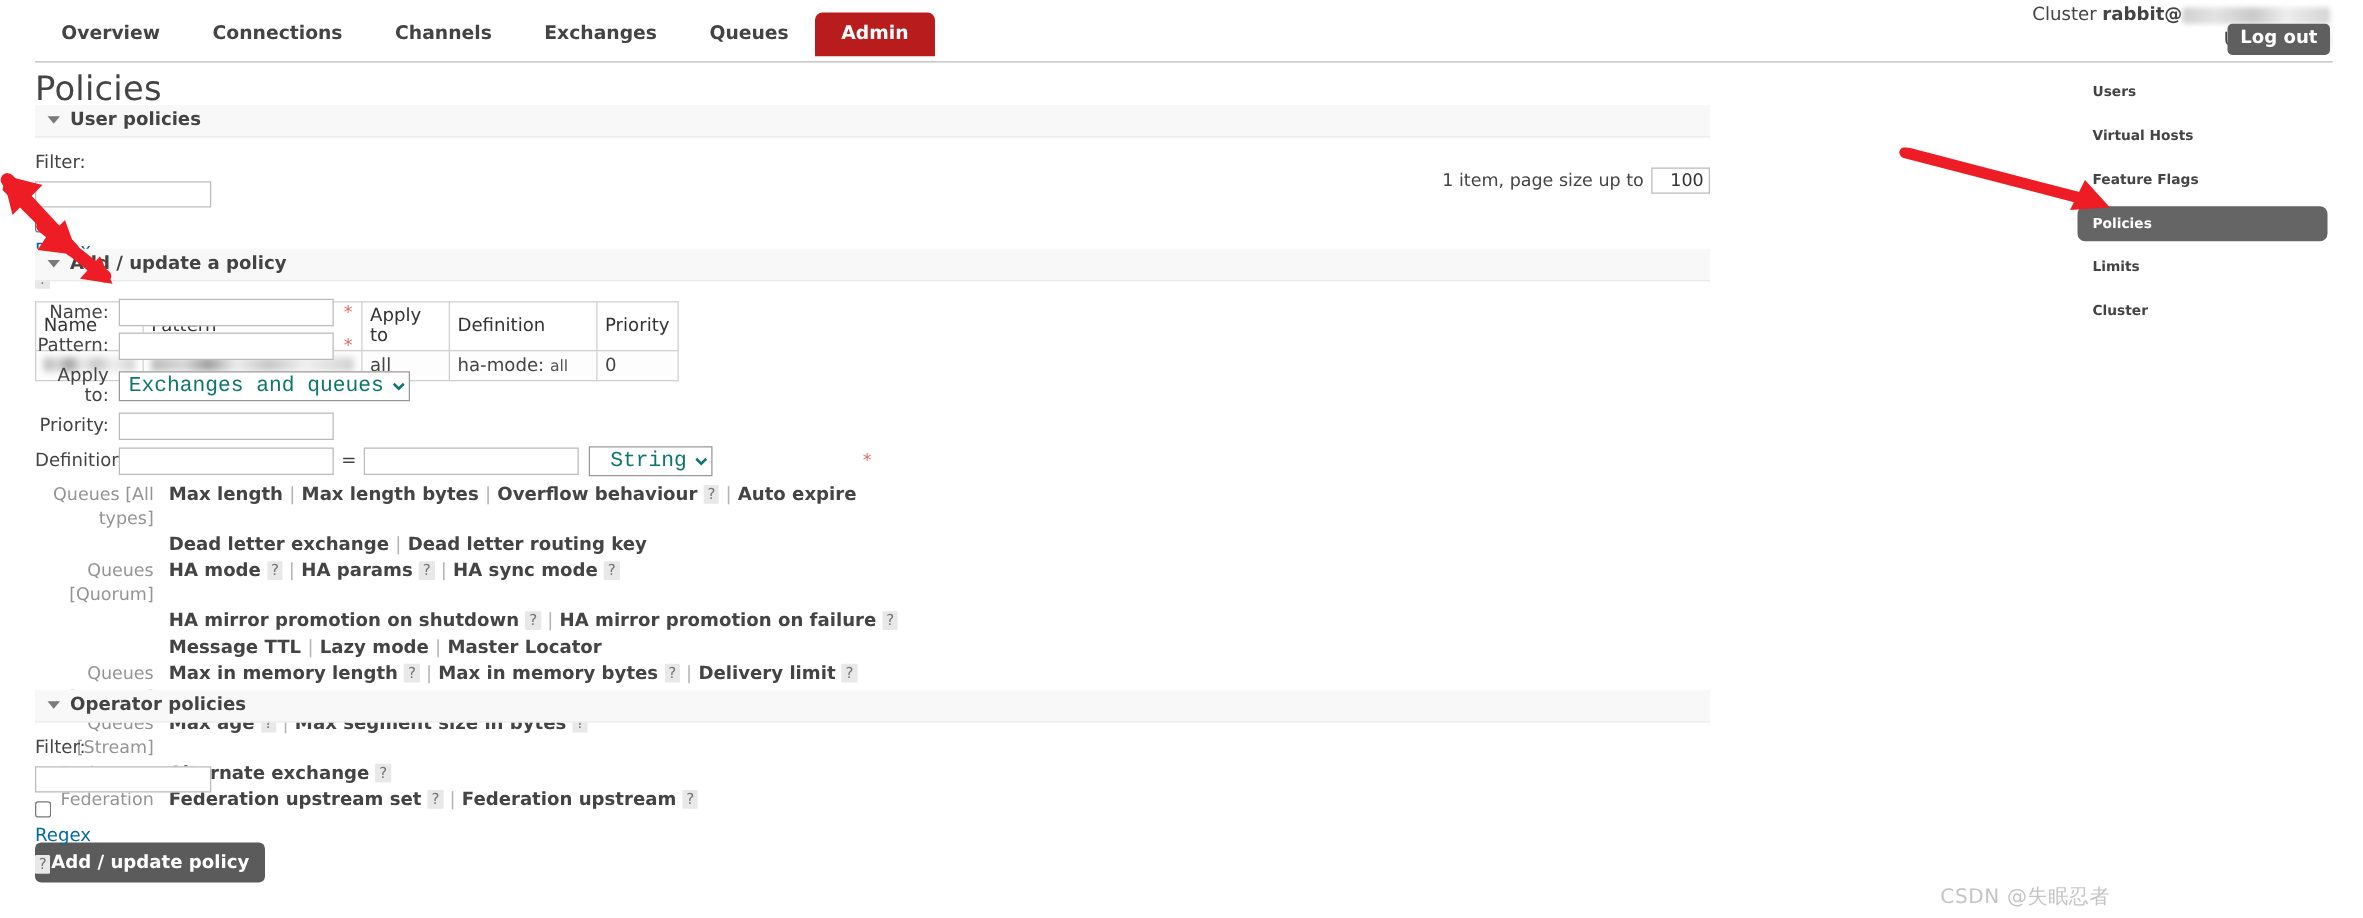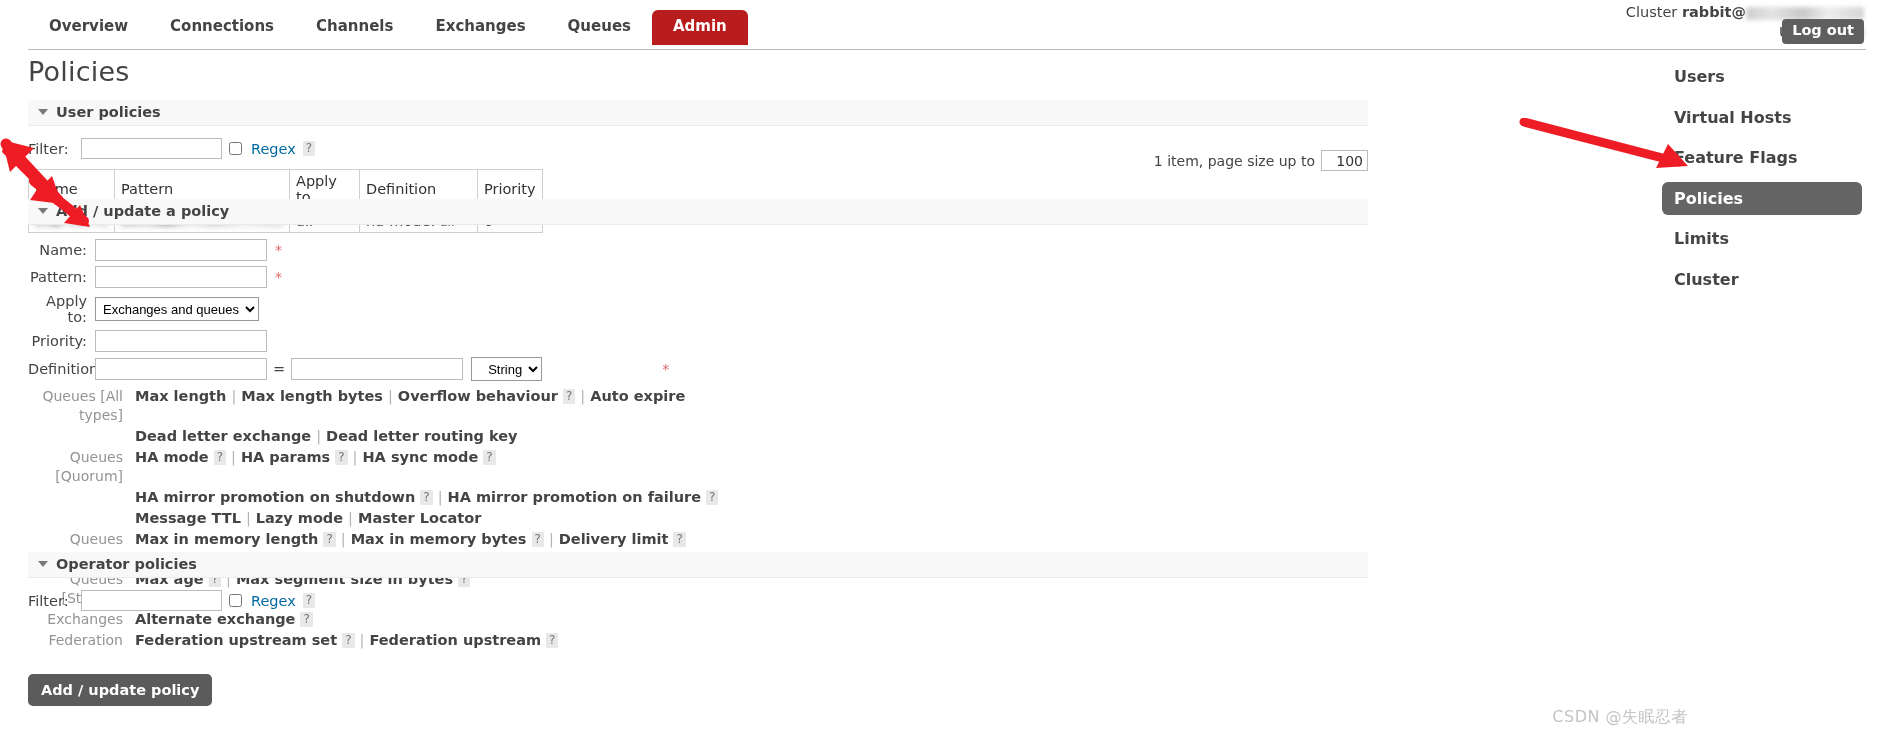--- a/index.html
+++ b/index.html
@@ -77,22 +77,22 @@
   .arrow {
     display: inline-block; margin-left: 10px;
     width: 0; height: 0;
     border-left: 5px solid transparent;
     border-right: 5px solid transparent;
     border-top: 6px solid #7a7a7a;
   }
 
   
   .filter-row {
-    display: flex; align-items: center; gap: 7px;
-    margin-top: 12px; font-size: 14.5px; color: #444;
+    display: flex; align-items: flex-start; gap: 7px;
+    margin-top: 12px; font-size: 14.5px; color: #444; flex-direction: column;
   }
   .filter-label { min-width: 46px; }
   .txt {
     border: 1px solid #bbbbbb; background: #fff;
     height: 21px; font-family: inherit; font-size: 14px;
     padding: 1px 4px; color: #333; outline: none;
   }
   .filter-input { width: 141px; }
   .regex-label { color: #0369a1; }
   .qmark {
@@ -140,21 +140,21 @@
   
   .form-grid { margin-top: 14px; font-size: 14.5px; }
   .frow { display: flex; align-items: center; margin-bottom: 5px; }
   .flabel {
     width: 67px; text-align: right; padding-right: 8px; color: #444;
     font-size: 14.5px;
   }
   .fname-input, .fpattern-input, .fpriority-input { width: 172px; height: 22px; }
   .star { color: #e06666; margin-left: 8px; font-size: 14px; }
   select.sel {
-    font-family: Liberation Sans, sans-serif; font-size: 13px; color: #000000;
+    font-family: Liberation Mono, monospace; font-size: 17px; color: #0f766e;
     border: 1px solid #999; background: #fff; height: 24px;
     padding: 1px 3px;
   }
   .def-eq { margin: 0 6px; color: #444; }
   .def-key-input { width: 172px; height: 22px; }
   .def-val-input { width: 172px; height: 22px; }
   .def-star { color: #e06666; margin-left: 120px; font-size: 14px; }
 
   
   .hints { margin-top: 6px; }
@@ -174,21 +174,21 @@
     background: #5b5b5b; color: #fff; font-weight: bold;
     border: none; border-radius: 5px;
     padding: 8px 13px; font-size: 14.5px; font-family: inherit;
     cursor: pointer;
   }
 
   
   .sidebar { position: absolute; left: 1662px; top: 60px; width: 200px; }
   .side-item {
     display: block; padding: 8px 12px; margin-bottom: 7px;
-    font-weight: bold; font-size: 16px; color: #444;
+    font-weight: bold; font-size: 11px; color: #444;
     text-decoration: none; border-radius: 6px; line-height: 1.1;
   }
   .side-item.active { background: #666565; color: #ffffff; }
 
   
   .arrow-svg { position: absolute; pointer-events: none; }
 
   
   .watermark {
     position: absolute; right: 16px; bottom: 6px;
@@ -219,21 +219,21 @@
       </div>
       <div class="cluster-line">
         <span>Use</span><span class="blur-chip" style="width:58px;"></span>
       </div>
     </div>
     <button class="logout-btn">Log out</button>
   </div>
 
   <h1 class="page-title">Policies</h1>
 
-  <div class="section" style="top:100px;">
+  <div class="section" style="top:84px;">
     <div class="section-head">
       <span class="arrow"></span>
       <span>User policies</span>
     </div>
 
     <div style="position:relative;">
       <div class="filter-row">
         <span class="filter-label">Filter:</span>
         <input class="txt filter-input" type="text" value="" style="">
         <input type="checkbox" style="">

